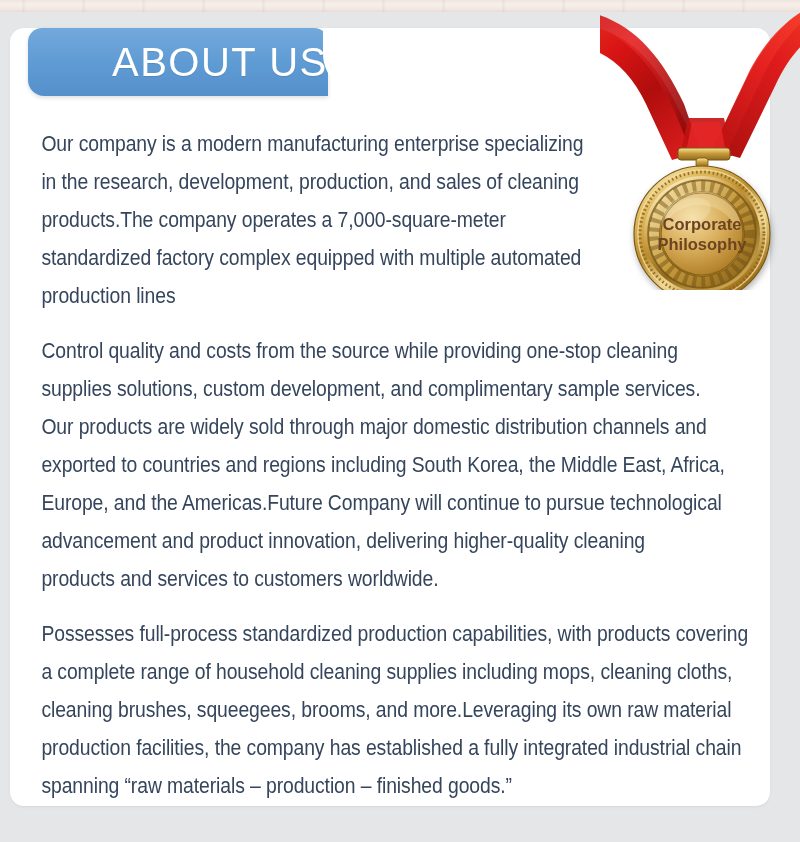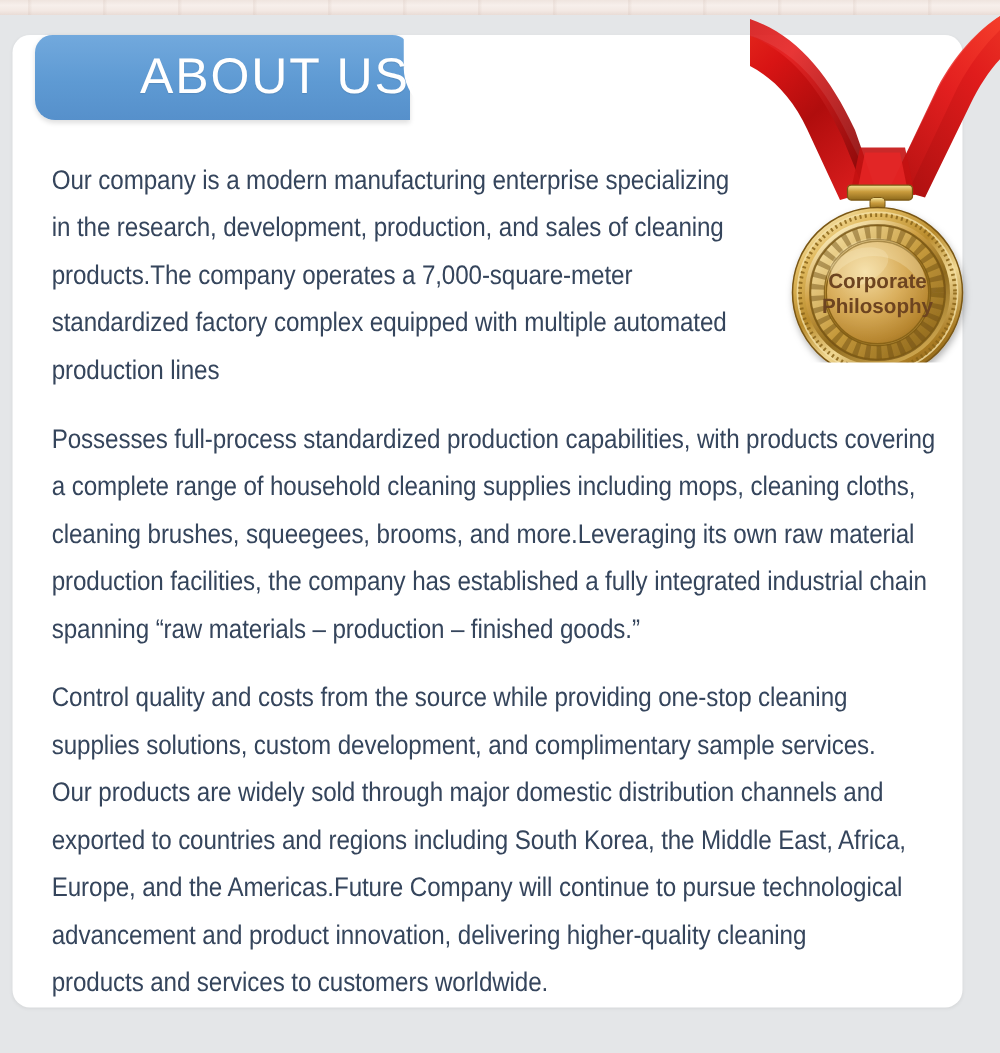--- a/index.html
+++ b/index.html
@@ -116,35 +116,35 @@
 
   <div class="para">
     <div class="para-line">Our company is a modern manufacturing enterprise specializing</div>
     <div class="para-line">in the research, development, production, and sales of cleaning</div>
     <div class="para-line">products.The company operates a 7,000-square-meter</div>
     <div class="para-line">standardized factory complex equipped with multiple automated</div>
     <div class="para-line"> production lines</div>
   </div>
 
   <div class="para">
-    <div class="para-line">Possesses full-process standardized production capabilities, with products covering</div>
-    <div class="para-line">a complete range of household cleaning supplies including mops, cleaning cloths,</div>
-    <div class="para-line"> cleaning brushes, squeegees, brooms, and more.Leveraging its own raw material</div>
-    <div class="para-line">production facilities, the company has established a fully integrated industrial chain</div>
-    <div class="para-line"> spanning  “raw materials – production – finished goods.”</div>
-  </div>
-
-  <div class="para">
     <div class="para-line">Control quality and costs from the source while providing one-stop cleaning</div>
     <div class="para-line">supplies solutions, custom development, and complimentary sample services.</div>
     <div class="para-line">Our products are widely sold through major domestic distribution channels and</div>
     <div class="para-line">exported to countries and regions including South Korea, the Middle East, Africa,</div>
     <div class="para-line"> Europe, and the Americas.Future Company will continue to pursue technological</div>
     <div class="para-line">advancement and product innovation, delivering higher-quality cleaning</div>
     <div class="para-line">products and services to customers worldwide.</div>
+  </div>
+
+  <div class="para">
+    <div class="para-line">Possesses full-process standardized production capabilities, with products covering</div>
+    <div class="para-line">a complete range of household cleaning supplies including mops, cleaning cloths,</div>
+    <div class="para-line"> cleaning brushes, squeegees, brooms, and more.Leveraging its own raw material</div>
+    <div class="para-line">production facilities, the company has established a fully integrated industrial chain</div>
+    <div class="para-line"> spanning  “raw materials – production – finished goods.”</div>
   </div>
 
 </div>
 
 <div id="award-medal">
   <svg width="200" height="290" viewBox="0 0 200 290" xmlns="http://www.w3.org/2000/svg">
     <defs>
       <linearGradient id="ribL" x1="0" y1="0" x2="1" y2="1">
         <stop offset="0%" stop-color="#f03a24"></stop>
         <stop offset="35%" stop-color="#d81414"></stop>

